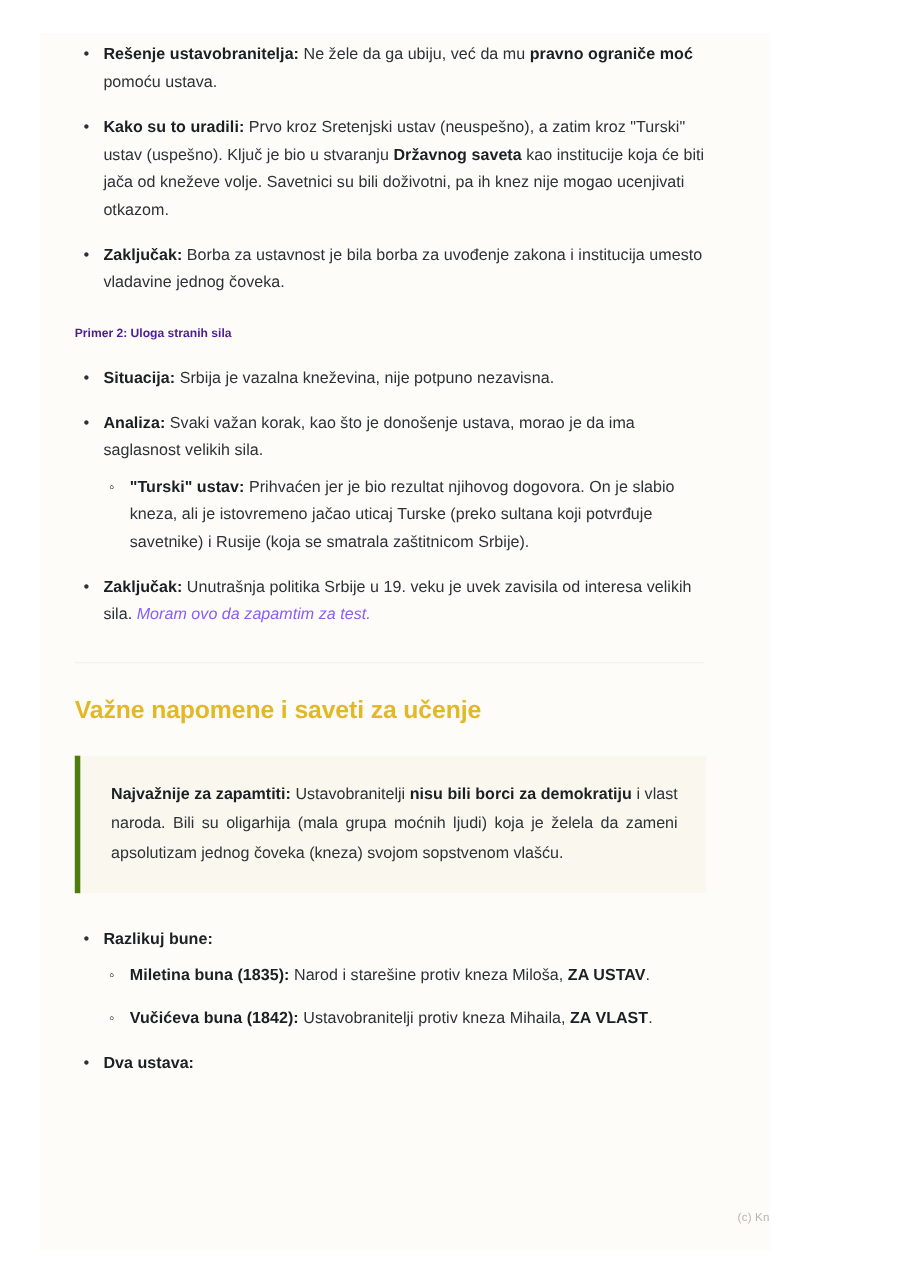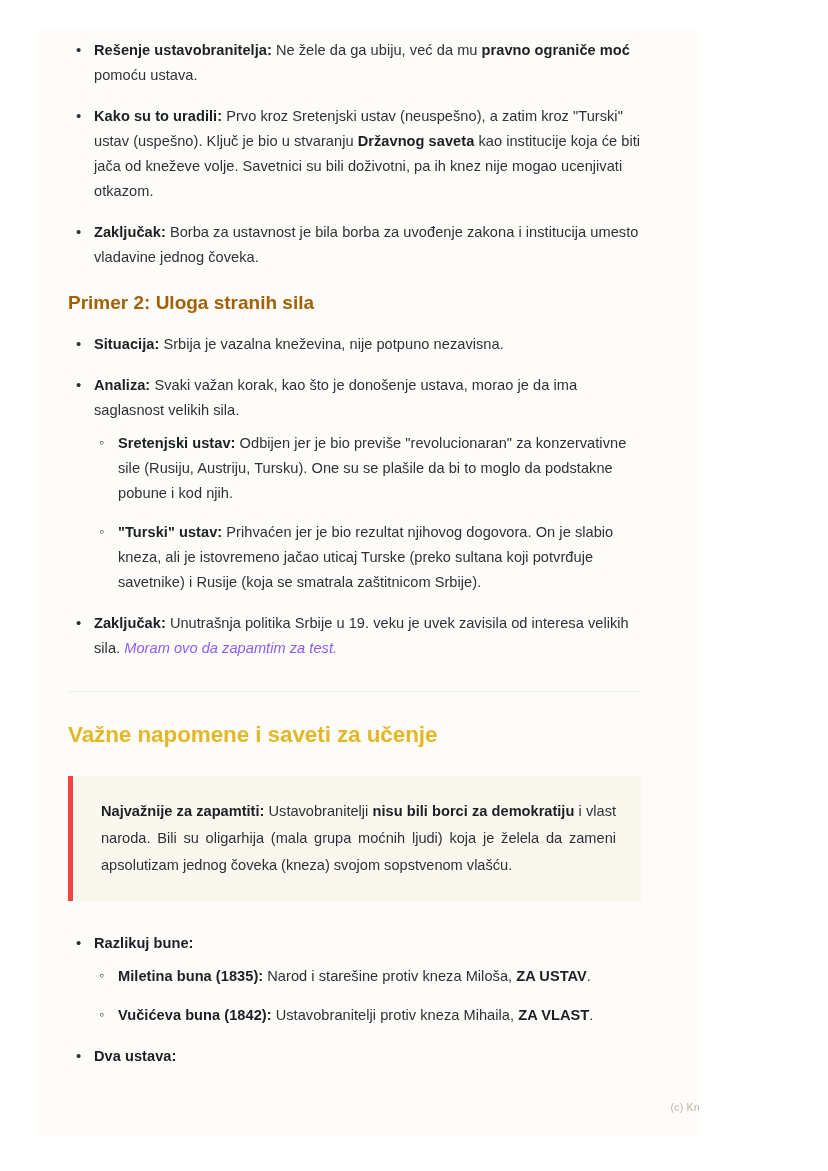--- a/index.html
+++ b/index.html
@@ -96,23 +96,23 @@
     color: #2d3238;
     line-height: 25px;
   }
 
   .lead { font-weight: bold; color: #1b2025; }
   .strong { font-weight: bold; color: #1b2025; }
   .ital { font-style: italic; color: #8b5cf6; }
 
   
   .subheading {
-    font-size: 19px;
+    font-size: 11px;
     font-weight: bold;
-    color: #a16207;
+    color: #4c1d95;
     margin: 22px 0 18px 0;
     line-height: 22px;
   }
 
   
   .divider {
     border: none;
     border-top: 1px solid #efefec;
     margin: 30px 0 28px 0;
     width: 572px;
@@ -125,21 +125,21 @@
     color: #e2b828;
     margin: 0 0 26px 0;
     letter-spacing: -0.1px;
     line-height: 30px;
   }
 
   
   .callout {
     position: relative;
     background: #faf8ee;
-    border-left: 5px solid #ef4444;
+    border-left: 5px solid #4d7c0f;
     padding: 22px 26px 22px 28px;
     width: 574px;
     margin: 0 0 30px 0;
   }
   .callout p {
     margin: 0;
     font-size: 14.6px;
     line-height: 27px;
     color: #2d3238;
     text-align: justify;
@@ -170,21 +170,20 @@
           <li class="item"><span class="lead">Rešenje ustavobranitelja:</span><span> Ne žele da ga ubiju, već da mu </span><span class="strong">pravno ograniče moć</span><span> pomoću ustava.</span></li>
           <li class="item"><span class="lead">Kako su to uradili:</span><span> Prvo kroz Sretenjski ustav (neuspešno), a zatim kroz "Turski" ustav (uspešno). Ključ je bio u stvaranju </span><span class="strong">Državnog saveta</span><span> kao institucije koja će biti jača od kneževe volje. Savetnici su bili doživotni, pa ih knez nije mogao ucenjivati otkazom.</span></li>
           <li class="item"><span class="lead">Zaključak:</span><span> Borba za ustavnost je bila borba za uvođenje zakona i institucija umesto vladavine jednog čoveka.</span></li>
         </ul>
 
       <div class="subheading">Primer 2: Uloga stranih sila</div>
 
       <ul class="lvl1">
           <li class="item"><span class="lead">Situacija:</span><span> Srbija je vazalna kneževina, nije potpuno nezavisna.</span></li>
           <li class="item"><span class="lead">Analiza:</span><span> Svaki važan korak, kao što je donošenje ustava, morao je da ima saglasnost velikih sila.</span><ul class="lvl2">
-              <li class="subitem"><span class="lead">Sretenjski ustav:</span><span> Odbijen jer je bio previše "revolucionaran" za konzervativne sile (Rusiju, Austriju, Tursku). One su se plašile da bi to moglo da podstakne pobune i kod njih.</span></li>
               <li class="subitem"><span class="lead">"Turski" ustav:</span><span> Prihvaćen jer je bio rezultat njihovog dogovora. On je slabio kneza, ali je istovremeno jačao uticaj Turske (preko sultana koji potvrđuje savetnike) i Rusije (koja se smatrala zaštitnicom Srbije).</span></li>
             </ul></li>
           <li class="item"><span class="lead">Zaključak:</span><span> Unutrašnja politika Srbije u 19. veku je uvek zavisila od interesa velikih sila. </span><span class="ital">Moram ovo da zapamtim za test.</span></li>
         </ul>
 
       <hr class="divider">
 
       <h2 class="section-heading">Važne napomene i saveti za učenje</h2>
 
       <div class="callout">

